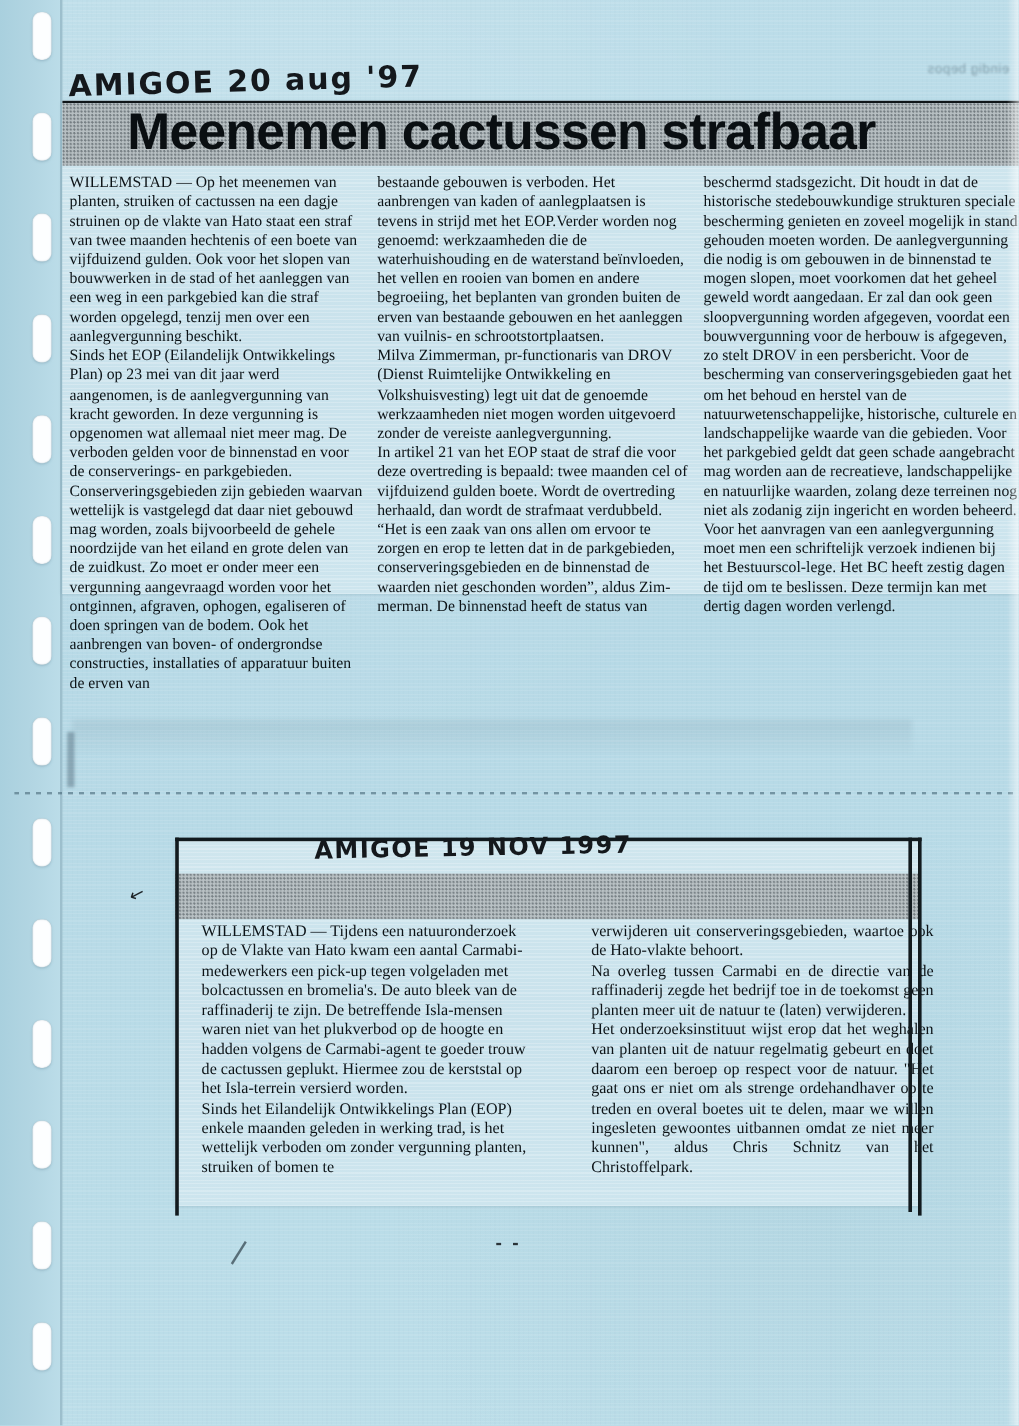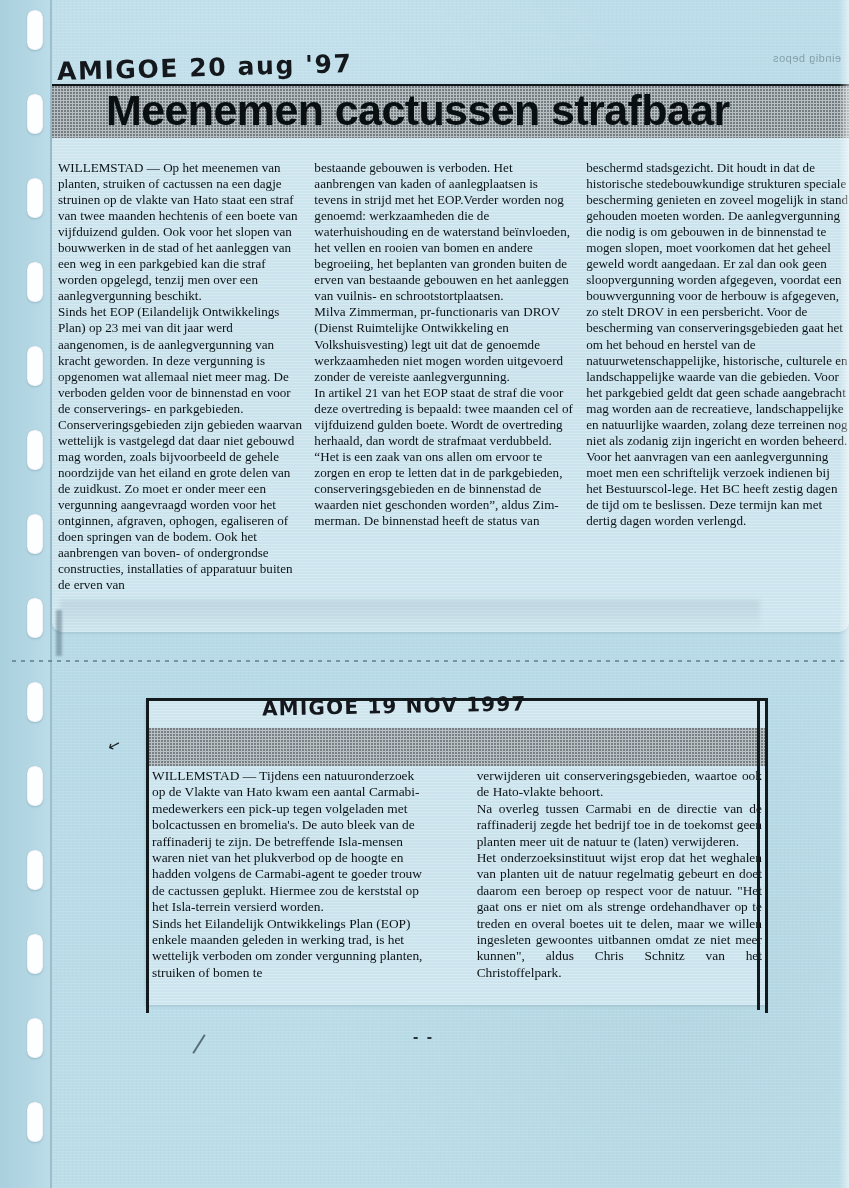--- a/index.html
+++ b/index.html
@@ -65,23 +65,22 @@
       repeating-linear-gradient(0deg, rgba(255,255,255,0.22) 0px, rgba(255,255,255,0.22) 1px, rgba(0,0,0,0) 1px, rgba(0,0,0,0) 3px),
       linear-gradient(180deg, #cfe6ee 0%, #c9e2ec 50%, #cde5ee 100%);
     color: #0d1418;
   }
 
   
   #clipping-one {
     left: 52px;
     top: 84px;
     width: 797px;
-    height: 548px;
+    height: 411px;
     box-shadow: 0 1px 3px rgba(70,105,125,0.22);
-    border-radius: 10px;
   }
   #clip1-rule {
     position: absolute;
     left: 0px; top: 0px;
     width: 797px; height: 2px;
     background: #101619;
   }
   
   #clip1-headline-band {
     position: absolute;
@@ -104,21 +103,20 @@
     color: #0a0f12;
     white-space: nowrap;
   }
 
   .clip1-cols {
     position: absolute;
     left: 0px; top: 56px;
     width: 797px;
     display: flex;
     gap: 0px;
-    margin-top: 16px;
   }
   .clip1-col {
     font-family: "Liberation Serif", serif;
     font-size: 13.1px;
     line-height: 16.05px;
     text-align: left;
     color: #0c1317;
     white-space: pre-line;
     padding-top: 4px;
   }
@@ -228,21 +226,21 @@
     font-weight: bold;
     font-style: italic;
     font-size: 27px;
     line-height: 38px;
     letter-spacing: -0.3px;
     color: #0a0f12;
     white-space: nowrap;
   }
   .clip2-cols {
     position: absolute;
-    left: 0px; top: 68px;
+    left: 16px; top: 68px;
     width: 620px;
     display: flex;
     gap: 44px;
   }
   .clip2-col {
     font-family: "Liberation Serif", serif;
     font-size: 13.4px;
     line-height: 16.4px;
     color: #0c1317;
     white-space: pre-line;

